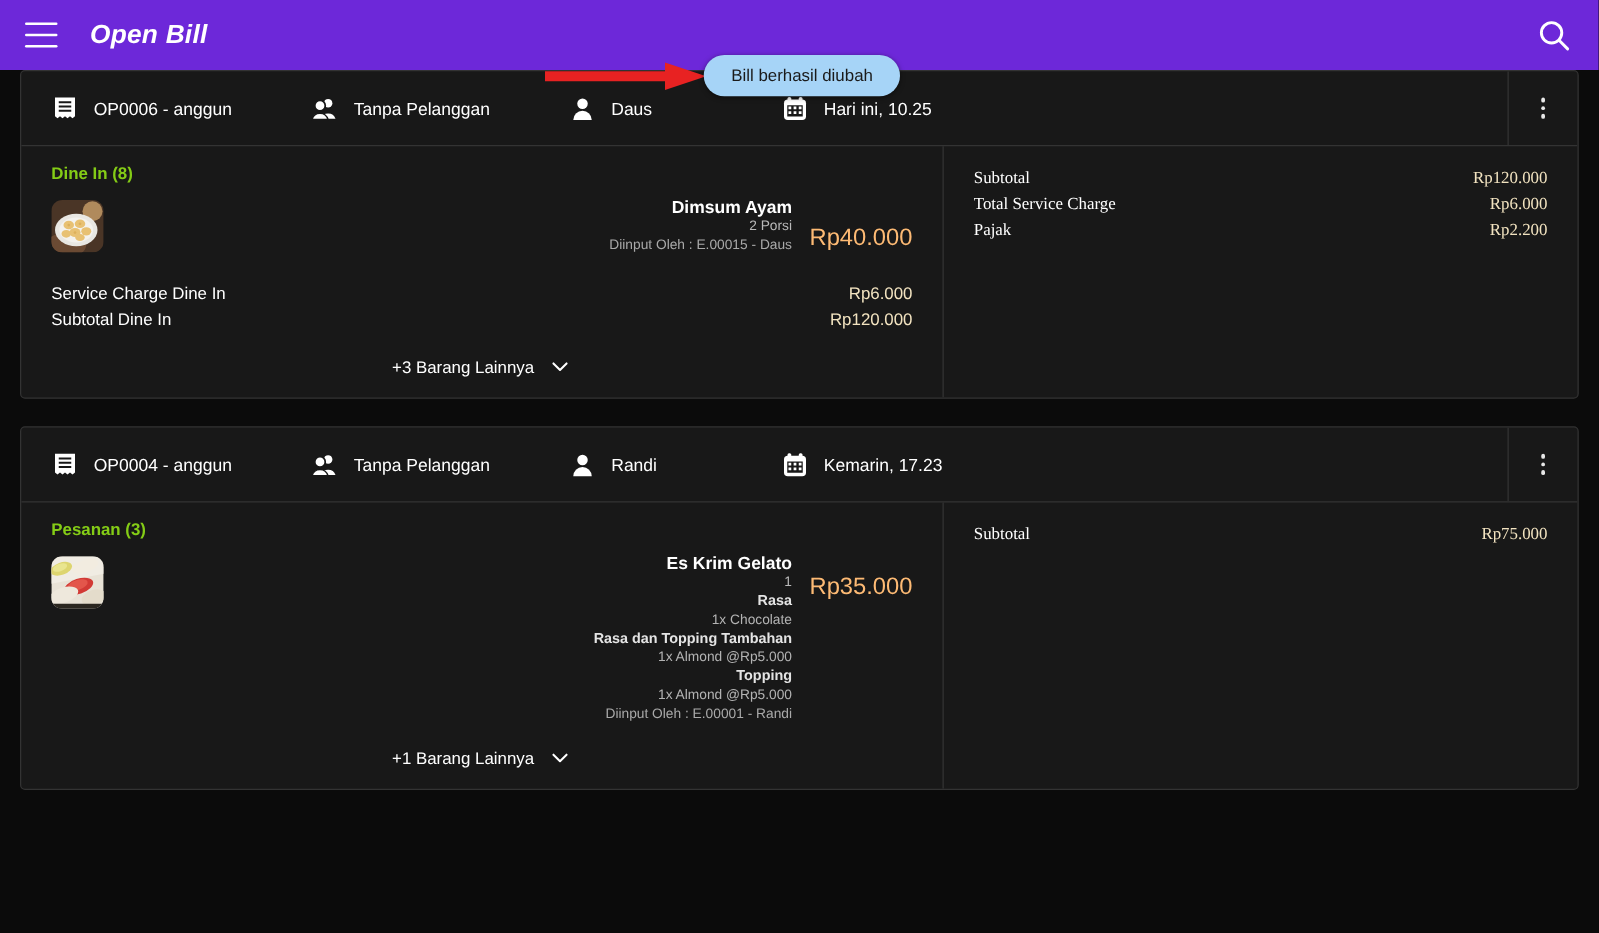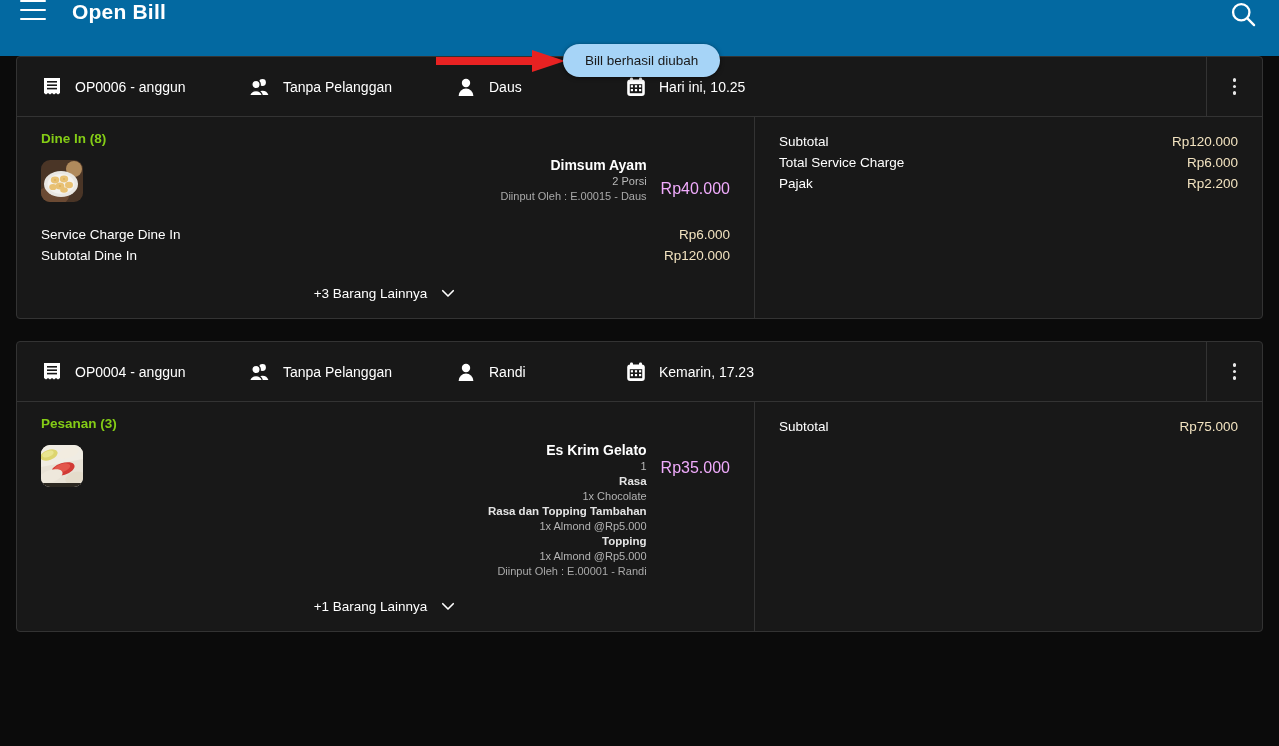--- a/index.html
+++ b/index.html
@@ -8,24 +8,25 @@
     background: #0b0b0b;
     font-family: "Liberation Sans", sans-serif;
     color: #ffffff;
     overflow: hidden;
   }
 
   
   .appbar {
     position: relative;
     height: 56px;
-    background: #0369a1;
+    background: #6d28d9;
     display: flex;
-    align-items: flex-start;
+    align-items: center;
     padding: 0 22px 0 20px;
+    font-style: italic;
   }
   .hamburger {
     width: 26px; height: 20px;
     display: flex; flex-direction: column; justify-content: space-between;
     cursor: pointer;
     margin-right: 26px;
   }
   .hamburger span { display: block; height: 2px; width: 100%; background: #fff; border-radius: 1px; }
   .app-title { font-size: 21px; font-weight: bold; letter-spacing: .2px; color:#fff; }
   .appbar-spacer { flex: 1; }
@@ -121,29 +122,29 @@
     flex: none;
     margin-top: 4px;
     overflow: hidden;
   }
   .item-mid { flex: 1; }
   .item-name { font-size: 14px; font-weight: bold; color: #ffffff; line-height: 18px; }
   .item-qty { font-size: 11px; color: #b9b9b9; line-height: 15px; }
   .mod-group { font-size: 11.5px; font-weight: bold; color: #e4e4e4; line-height: 15px; }
   .mod-line { font-size: 11px; color: #b3b3b3; line-height: 15px; padding-left: 4px; }
   .item-entered { font-size: 11px; color: #a9a9a9; line-height: 15px; }
-  .item-price { font-size: 16px; color: #f0abfc; white-space: nowrap; padding-top: 24px; }
+  .item-price { font-size: 19px; color: #fdba74; white-space: nowrap; padding-top: 24px; }
   .item-price.tall { padding-top: 18px; }
 
   .totals-left { margin-top: 20px; }
   .total-row { display: flex; justify-content: space-between; font-size: 13.5px; line-height: 21px; }
   .total-row .lbl { color: #ffffff; }
   .total-row .val { color: #f2e3c0; }
 
-  .summary-row { display: flex; justify-content: space-between; font-size: 13.5px; line-height: 21px; }
+  .summary-row { display: flex; justify-content: space-between; font-size: 13.5px; line-height: 21px; font-family: Liberation Serif, serif; }
   .summary-row .lbl { color: #ffffff; }
   .summary-row .val { color: #f2e3c0; }
 
   .more-bar {
     margin-top: auto;
     padding-top: 18px;
     display: flex; align-items: center; justify-content: center;
     gap: 12px;
     cursor: pointer;
   }

